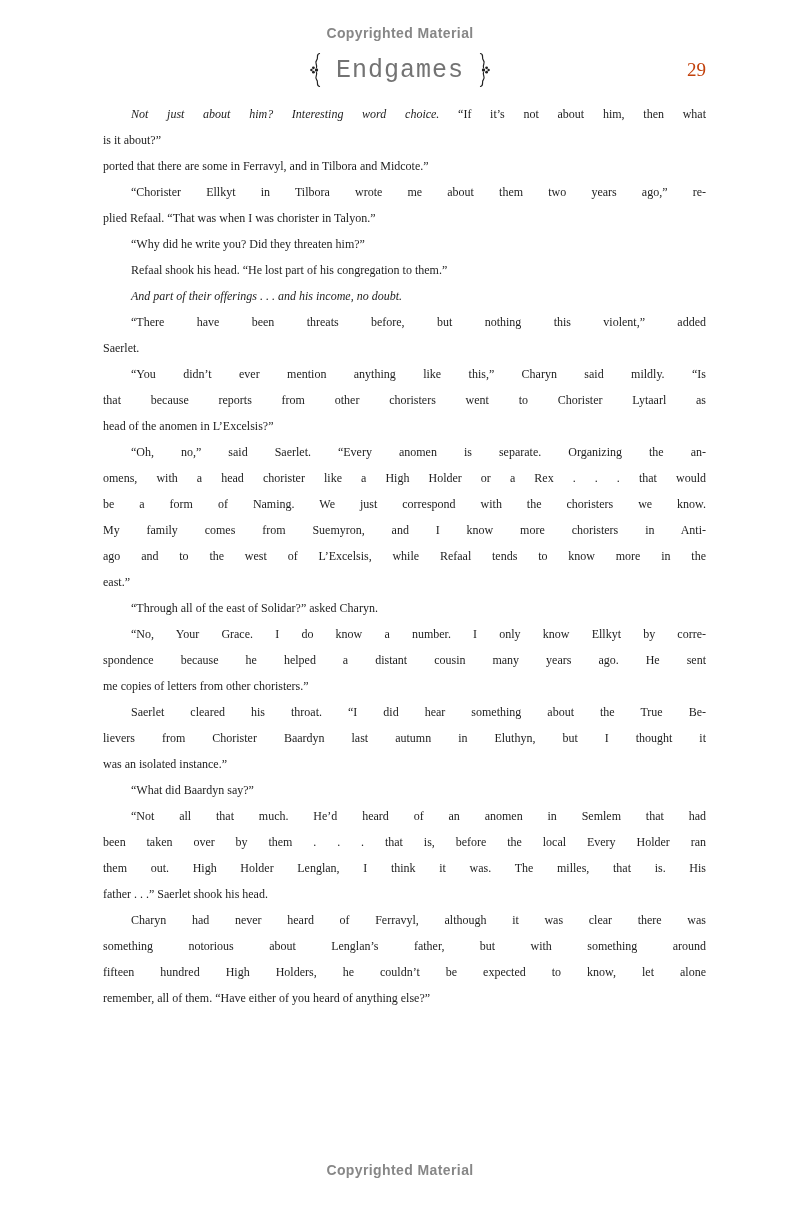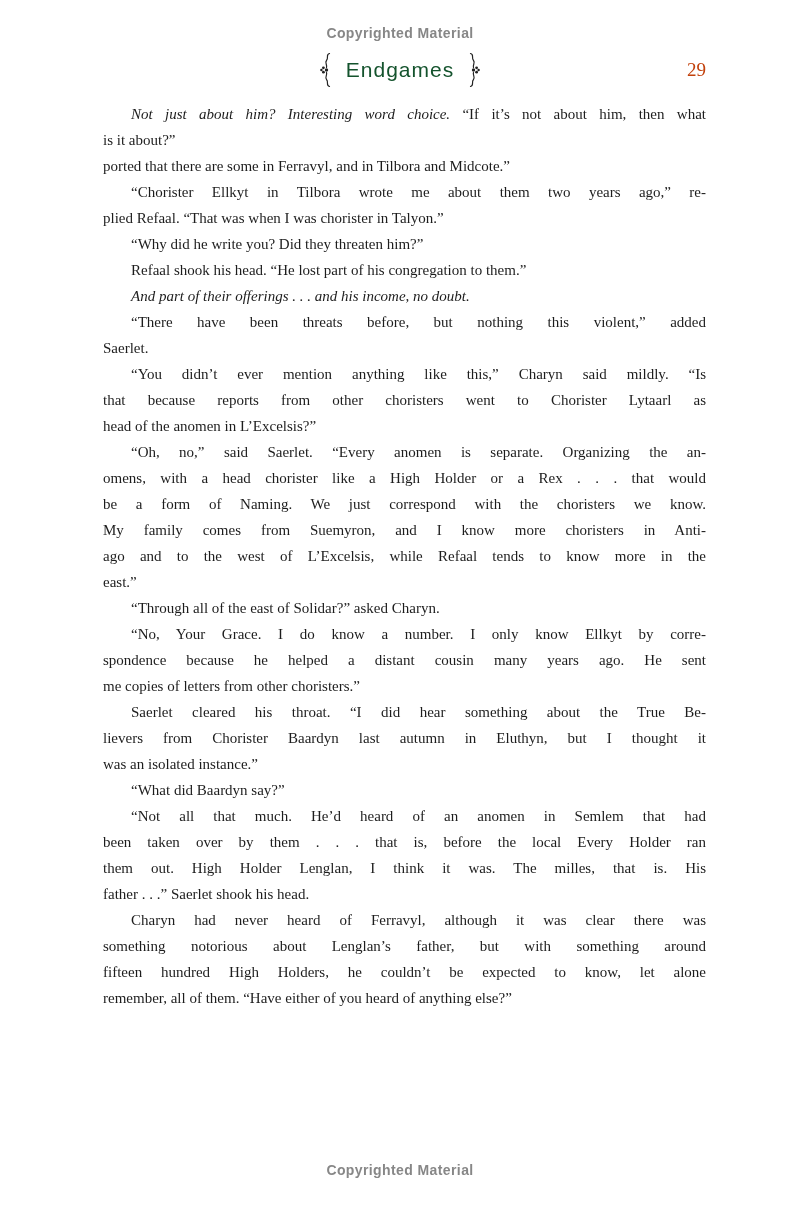--- a/index.html
+++ b/index.html
@@ -39,43 +39,43 @@
     position: absolute;
     top: 0;
     left: 0;
     width: 100%;
     display: flex;
     justify-content: center;
     align-items: center;
     gap: 13px;
   }
   .title {
-    font-family: Liberation Sans, sans-serif;
-    font-size: 21px;
+    font-family: Liberation Mono, monospace;
+    font-size: 25px;
     letter-spacing: 1px;
-    color: #14532d;
+    color: #737373;
   }
   .orn { display: inline-flex; align-items: center; }
   .orn.flip svg { transform: scaleX(-1); }
   .pagenum {
     position: absolute;
     top: 7px;
     right: 94px;
     font-family: "Liberation Serif", serif;
     font-size: 19px;
     color: #c2410c;
   }
 
   .body-text {
     position: absolute;
     left: 103px;
     top: 101px;
     width: 603px;
     font-family: "Liberation Serif", serif;
-    font-size: 15px;
+    font-size: 12px;
     line-height: 26px;
     color: #1d1d1d;
   }
   .line {
     text-align: justify;
     text-align-last: justify;
     height: 26px;
     overflow: hidden;
   }
   .line.last { text-align-last: auto; }

